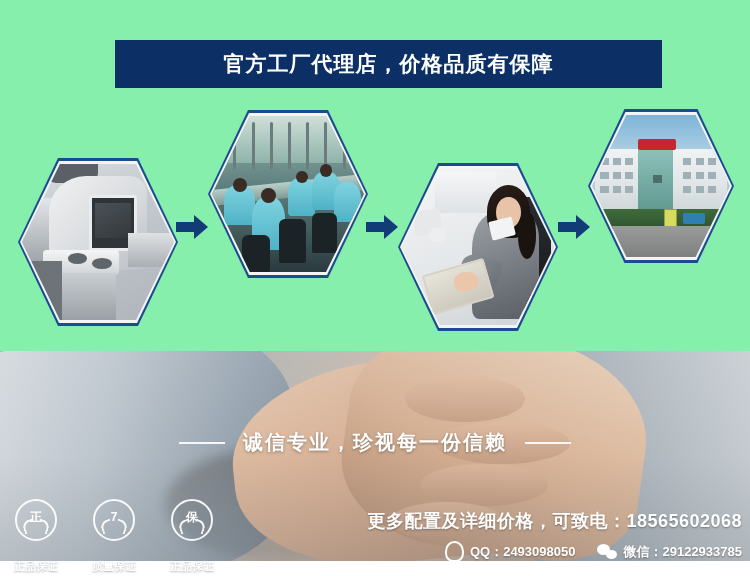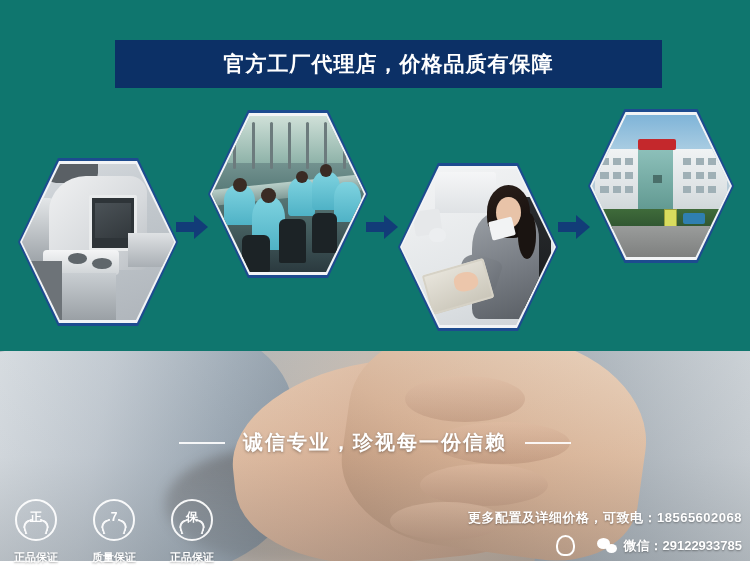--- a/index.html
+++ b/index.html
@@ -5,21 +5,21 @@
   html,body{margin:0;padding:0;}
   body{
     width:750px;height:576px;overflow:hidden;
     background:#e8e8e9;
     font-family:"Liberation Sans","DejaVu Sans",sans-serif;
     position:relative;
   }
   .page{position:relative;width:750px;height:576px;overflow:hidden;}
 
   
-  .top-section{position:absolute;left:0;top:0;width:750px;height:351px;background:#0f766e;}
+  .top-section{position:absolute;left:0;top:0;width:750px;height:351px;background:#86efac;}
 
   .title-banner{
     position:absolute;left:115px;top:40px;width:547px;height:48px;
     background:#0c3066;
     display:flex;align-items:center;justify-content:center;
   }
   .title-banner .title-text{
     color:#ffffff;font-size:21px;font-weight:bold;letter-spacing:1px;
     white-space:nowrap;
   }
@@ -189,26 +189,26 @@
   .badge-glyph{color:#ffffff;font-size:12px;font-weight:bold;line-height:1;
     position:relative;top:-3px;}
   .badge-hands{position:absolute;left:50%;bottom:6px;transform:translateX(-50%);
     width:26px;height:11px;}
   .badge-hands:before,.badge-hands:after{content:"";position:absolute;bottom:0;
     width:9px;height:11px;border:2px solid rgba(255,255,255,.92);}
   .badge-hands:before{left:0;border-right:none;border-bottom:none;
     border-radius:8px 0 0 0;transform:rotate(-18deg);}
   .badge-hands:after{right:0;border-left:none;border-bottom:none;
     border-radius:0 8px 0 0;transform:rotate(18deg);}
-  .badge-label{margin-top:9px;color:#ffffff;font-size:11px;font-weight:bold;
+  .badge-label{margin-top:18px;color:#ffffff;font-size:11px;font-weight:bold;
     white-space:nowrap;text-shadow:0 1px 2px rgba(0,0,0,.3);}
 
   
   .contact{position:absolute;right:8px;top:158px;text-align:right;color:#ffffff;}
-  .contact-line1{font-size:13px;font-weight:bold;letter-spacing:.5px;white-space:nowrap;
+  .contact-line1{font-size:18px;font-weight:bold;letter-spacing:.5px;white-space:nowrap;
     text-shadow:0 1px 2px rgba(0,0,0,.35);}
   .contact-line2{margin-top:8px;display:flex;align-items:center;justify-content:flex-end;
     gap:6px;font-size:13px;font-weight:bold;white-space:nowrap;
     text-shadow:0 1px 2px rgba(0,0,0,.35);}
   .qq-icon{width:15px;height:17px;border:2px solid #ffffff;
     border-radius:50% 50% 42% 42%;display:inline-block;}
   .wx-icon{position:relative;width:20px;height:15px;display:inline-block;}
   .wx-icon .b1{position:absolute;left:0;top:0;width:13px;height:11px;
     background:#ffffff;border-radius:50%;}
   .wx-icon .b2{position:absolute;right:0;bottom:0;width:11px;height:9px;
@@ -391,20 +391,21 @@
           <span class="badge-hands"></span>
         </div>
         <span class="badge-label">正品保证</span>
       </div>
     </div>
 
     <div class="contact">
       <div class="contact-line1">更多配置及详细价格，可致电：18565602068</div>
       <div class="contact-line2">
         <span class="qq-icon"></span>
+        <span>QQ：2493098050</span>
         <span class="sep-gap"></span>
         <span class="wx-icon">
           <span class="b1"></span>
             <span class="b2"></span>
         </span>
         <span>微信：29122933785</span>
       </div>
     </div>
   </div>
 

